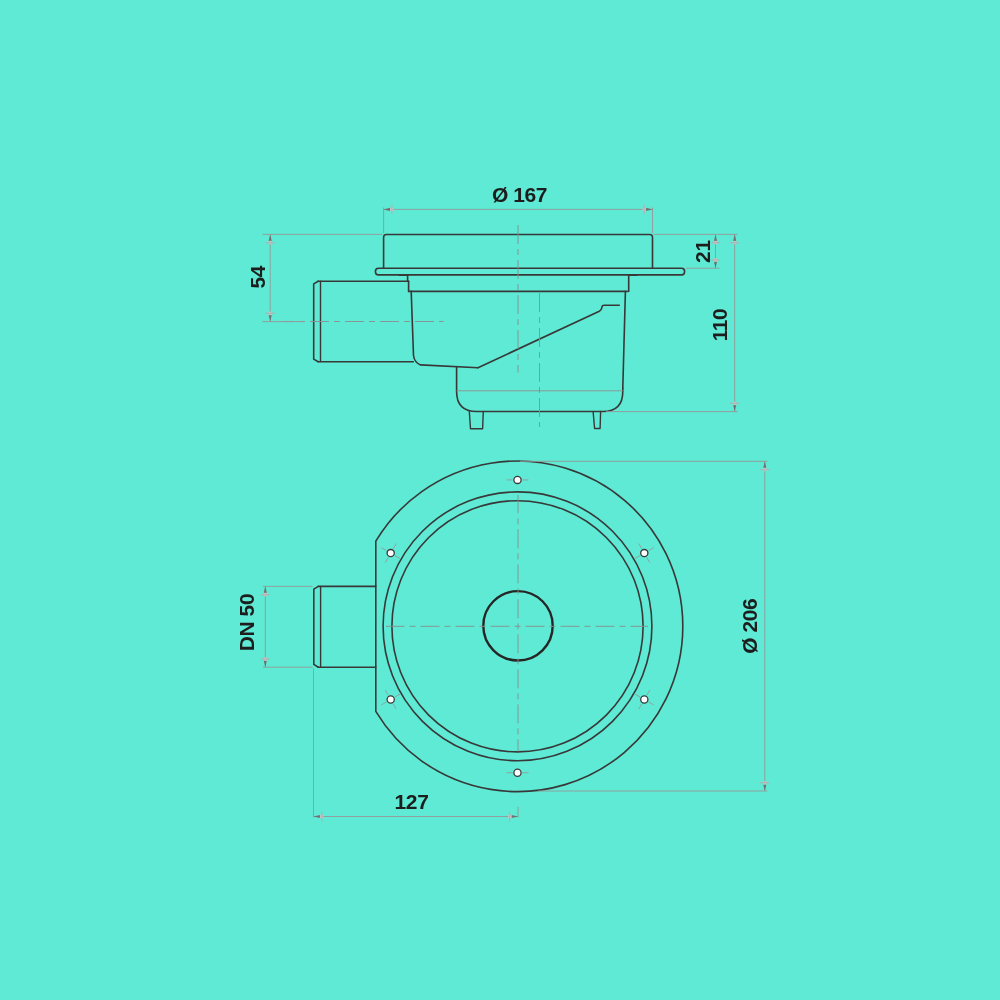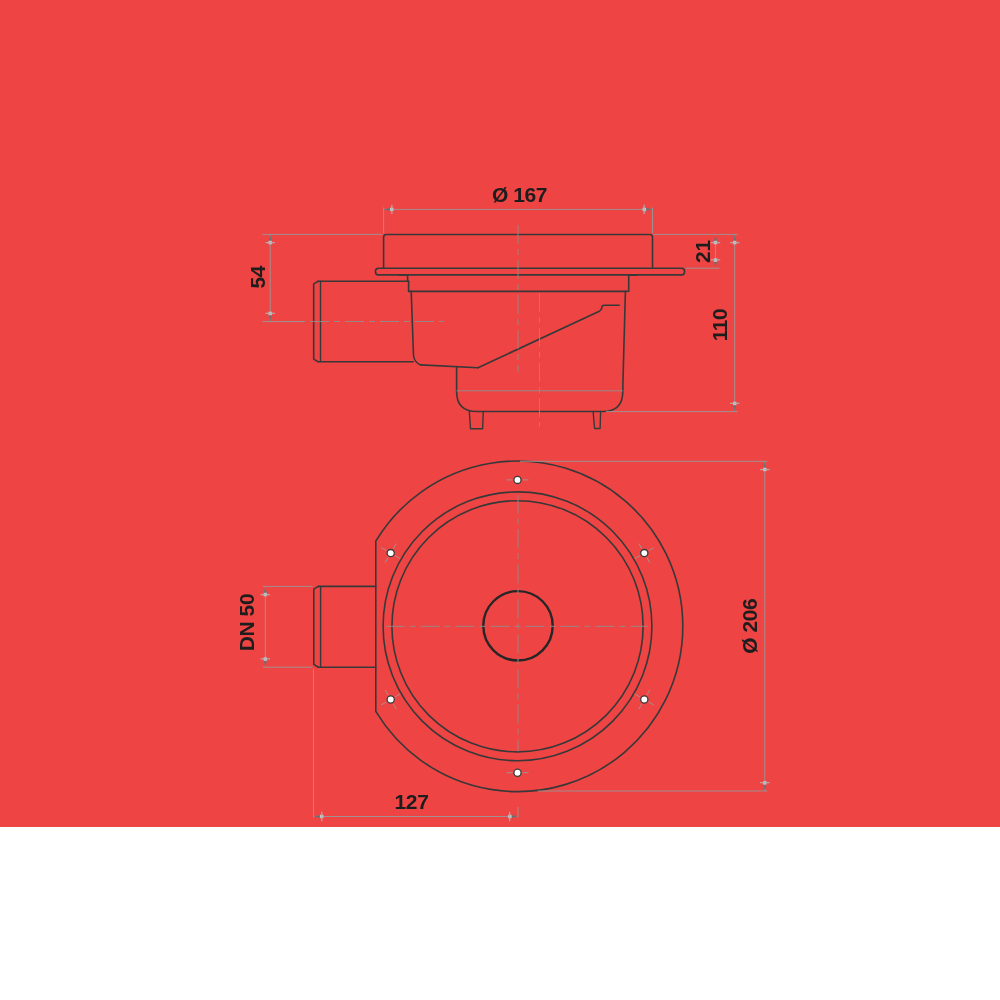--- a/index.html
+++ b/index.html
@@ -1,16 +1,16 @@
 <!DOCTYPE html>
 <html><head>
 <meta charset="utf-8">
 <style>
   html,body{margin:0;padding:0;background:#fff;}
-  .wrap{width:1000px;height:827px;position:relative;background:#ef4444;}
+  .wrap{width:1000px;height:1000px;position:relative;background:#5eead4;}
   text{font-family:"Liberation Sans",sans-serif;font-weight:bold;font-size:21px;fill:#1d1d1d;letter-spacing:-0.4px;}
   .o{fill:none;stroke:#383838;stroke-width:1.6;stroke-linejoin:round;stroke-linecap:round;}
   .o2{fill:none;stroke:#383838;stroke-width:1.4;stroke-linejoin:round;stroke-linecap:round;}
   .thin{fill:none;stroke:#979797;stroke-width:0.9;}
   .cl{fill:none;stroke:#8d8d8d;stroke-width:0.9;stroke-dasharray:19 5 6 5;}
   .tick{fill:none;stroke:#9a9a9a;stroke-width:0.9;stroke-dasharray:6 2 6 2;}
   .ah{fill:#b3b3b3;stroke:none;}
 </style>
 </head>
 <body>

